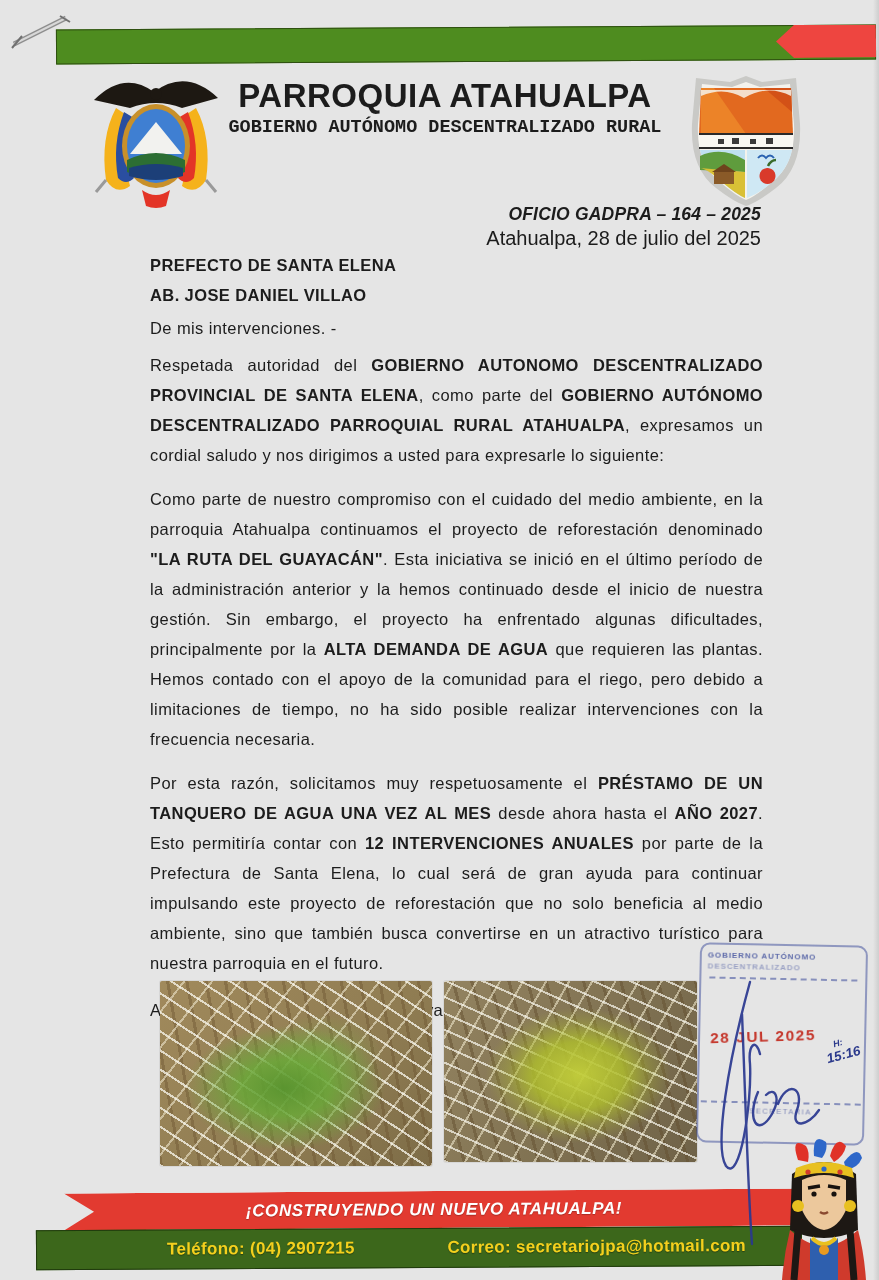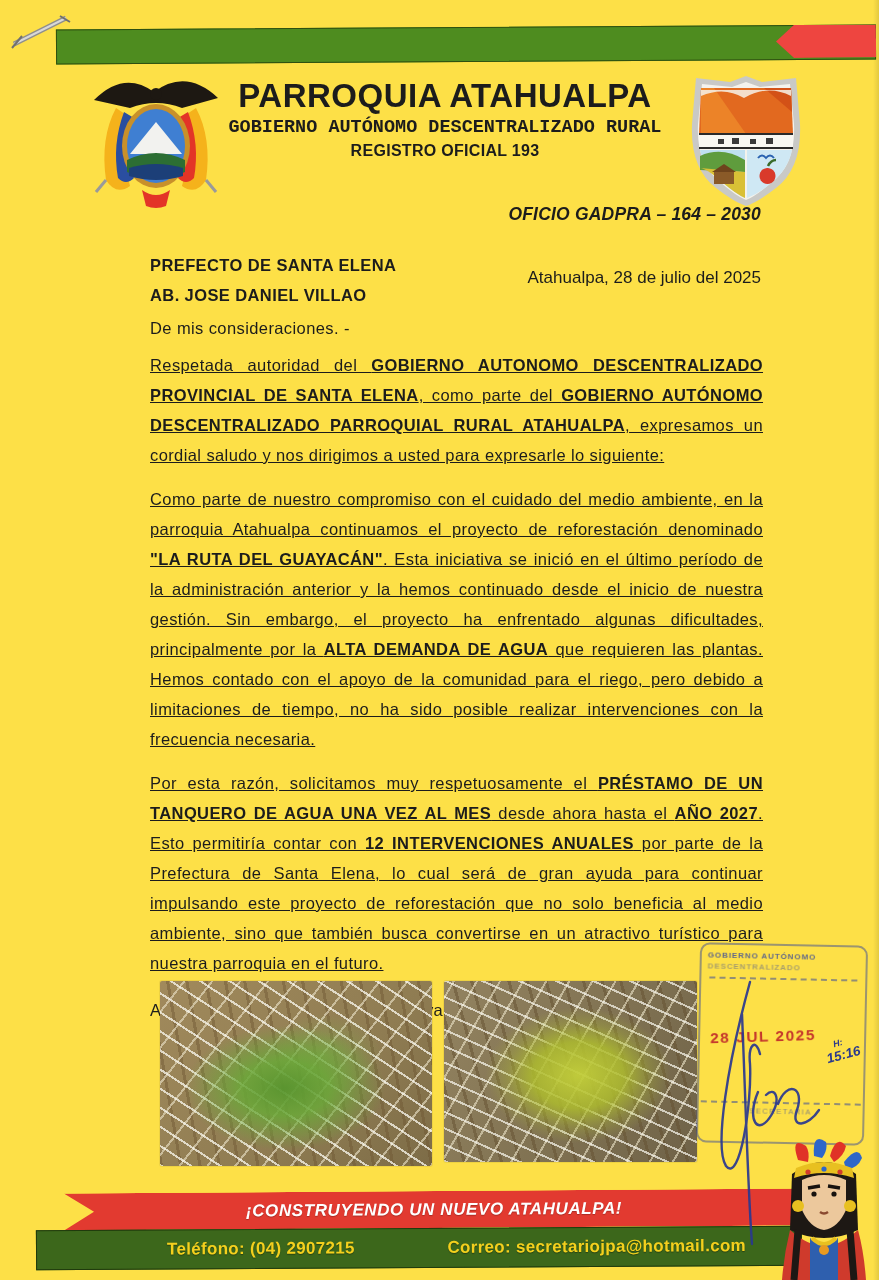--- a/index.html
+++ b/index.html
@@ -2,21 +2,21 @@
 <html><head>
 <meta charset="utf-8">
 <style>
   html,body{margin:0;padding:0;}
   body{
     width:879px;height:1280px;position:relative;overflow:hidden;
     background:#ffffff;
     font-family:"Liberation Sans", sans-serif;
     color:#1c1c1c;
   }
-  .page{position:absolute;inset:0;background:#fde047;}
+  .page{position:absolute;inset:0;background:#e5e5e5;}
   .scan-edge{position:absolute;right:0;top:0;width:6px;height:100%;
     background:linear-gradient(to left,rgba(0,0,0,.10),rgba(0,0,0,0));}
 
   
   .top-band{position:absolute;left:56px;top:27px;width:818px;height:33px;
     background:#4e8c1f;border:1px solid #2e4f10;transform:rotate(-0.35deg);}
   .top-band-red{position:absolute;right:-1px;top:-1px;width:100px;height:33px;
     background:#ee4540;
     clip-path:polygon(0 50%,18% 0,100% 0,100% 100%,18% 100%);}
   .staple{position:absolute;left:8px;top:6px;}
@@ -25,28 +25,28 @@
   .arms{position:absolute;left:86px;top:68px;}
   .shield{position:absolute;left:684px;top:72px;}
   .header-text{position:absolute;left:200px;top:78px;width:490px;text-align:center;}
   .h-title{font-size:33px;font-weight:bold;letter-spacing:.5px;white-space:nowrap;line-height:36px;}
   .h-sub1{font-size:18.5px;font-weight:bold;margin-top:3px;white-space:nowrap;font-family:Liberation Mono, monospace;}
   .h-sub{font-size:16px;font-weight:bold;margin-top:4px;letter-spacing:.3px;}
 
   
   .oficio{position:absolute;right:118px;top:202px;text-align:right;line-height:24px;}
   .oficio .num{font-weight:bold;font-style:italic;font-size:17.5px;letter-spacing:.2px;}
-  .oficio .dateline{font-size:17px;margin-top:40px;}
+  .oficio .dateline{font-size:20px;}
 
   
   .letter{position:absolute;left:150px;top:250px;width:613px;
     font-size:16.5px;line-height:30px;letter-spacing:.4px;}
   .addr{font-weight:bold;font-size:16.5px;}
   .salutation{margin-top:3px;}
-  .para{text-align:justify;margin-top:14px;text-decoration:underline;}
+  .para{text-align:justify;margin-top:14px;}
   .para b{font-weight:bold;}
   .p-first{margin-top:7px;}
   .annex{margin-top:17px;}
 
   
   .photos{position:absolute;left:160px;top:981px;display:flex;gap:12px;}
   .photo{border-radius:2px;box-shadow:0 0 0 1px rgba(0,0,0,.06);}
   .photo1{width:272px;height:185px;
     background:
       radial-gradient(closest-side at 46% 58%, rgba(88,150,46,.95) 0%, rgba(106,168,56,.85) 35%, rgba(106,168,56,.35) 62%, transparent 80%),
@@ -153,32 +153,31 @@
     <path d="M28,100 L40,92 L52,100 Z" fill="#6e431c"></path>
     <path d="M63,78 L108,78 Q104,98 86,112 Q74,122 63,126 Z" fill="#cfe8f4"></path>
     <path d="M84,96 a8,8 0 1,1 -1,0" fill="#d93a2b"></path>
     <path d="M84,94 q3,-6 8,-6" stroke="#3a6b2a" stroke-width="2.5" fill="none"></path>
     <path d="M74,86 q4,-5 8,0 q4,-5 8,0" stroke="#2a62b0" stroke-width="2" fill="none"></path>
   </svg>
 
   <div class="header-text">
     <div class="h-title">PARROQUIA ATAHUALPA</div>
     <div class="h-sub1">GOBIERNO AUTÓNOMO DESCENTRALIZADO RURAL</div>
-    <div class="h-sub">REGISTRO OFICIAL 193</div>
   </div>
 
   <div class="oficio">
-    <div class="num">OFICIO GADPRA – 164 – 2030</div>
+    <div class="num">OFICIO GADPRA – 164 – 2025</div>
     <div class="dateline">Atahualpa, 28 de julio del 2025</div>
   </div>
 
   <div class="letter">
     <div class="addr">PREFECTO DE SANTA ELENA</div>
     <div class="addr">AB. JOSE DANIEL VILLAO</div>
-    <div class="salutation">De mis consideraciones. -</div>
+    <div class="salutation">De mis intervenciones. -</div>
     <div class="para p-first"><span>Respetada autoridad del </span><b>GOBIERNO AUTONOMO DESCENTRALIZADO PROVINCIAL DE SANTA ELENA</b><span>, como parte del </span><b>GOBIERNO AUTÓNOMO DESCENTRALIZADO PARROQUIAL RURAL ATAHUALPA</b><span>, expresamos un cordial saludo y nos dirigimos a usted para expresarle lo siguiente:</span></div>
     <div class="para"><span>Como parte de nuestro compromiso con el cuidado del medio ambiente, en la parroquia Atahualpa continuamos el proyecto de reforestación denominado </span><b>"LA RUTA DEL GUAYACÁN"</b><span>. Esta iniciativa se inició en el último período de la administración anterior y la hemos continuado desde el inicio de nuestra gestión. Sin embargo, el proyecto ha enfrentado algunas dificultades, principalmente por la </span><b>ALTA DEMANDA DE AGUA</b><span> que requieren las plantas. Hemos contado con el apoyo de la comunidad para el riego, pero debido a limitaciones de tiempo, no ha sido posible realizar intervenciones con la frecuencia necesaria.</span></div>
     <div class="para"><span>Por esta razón, solicitamos muy respetuosamente el </span><b>PRÉSTAMO DE UN TANQUERO DE AGUA UNA VEZ AL MES</b><span> desde ahora hasta el </span><b>AÑO 2027</b><span>. Esto permitiría contar con </span><b>12 INTERVENCIONES ANUALES</b><span> por parte de la Prefectura de Santa Elena, lo cual será de gran ayuda para continuar impulsando este proyecto de reforestación que no solo beneficia al medio ambiente, sino que también busca convertirse en un atractivo turístico para nuestra parroquia en el futuro.</span></div>
     <div class="annex">Anexo fotográfico de la ruta del guayacán.</div>
   </div>
 
   <div class="photos">
     <div class="photo photo1"></div>
     <div class="photo photo2"></div>
   </div>

